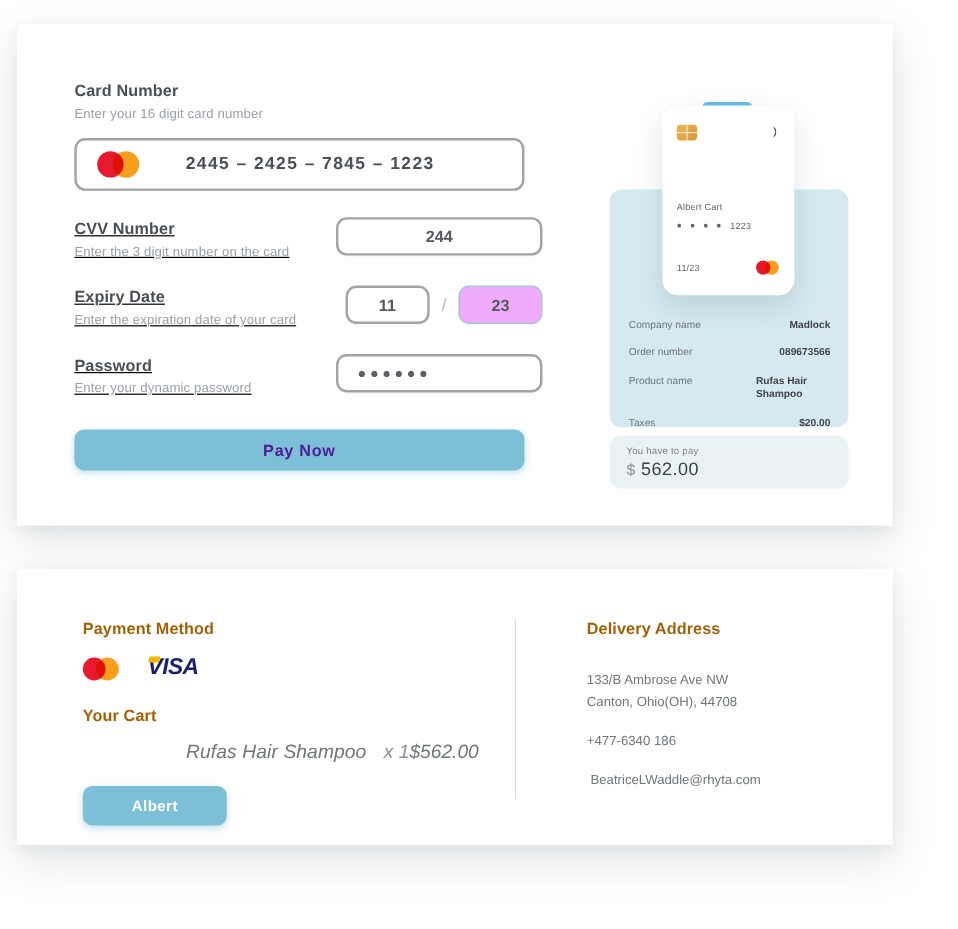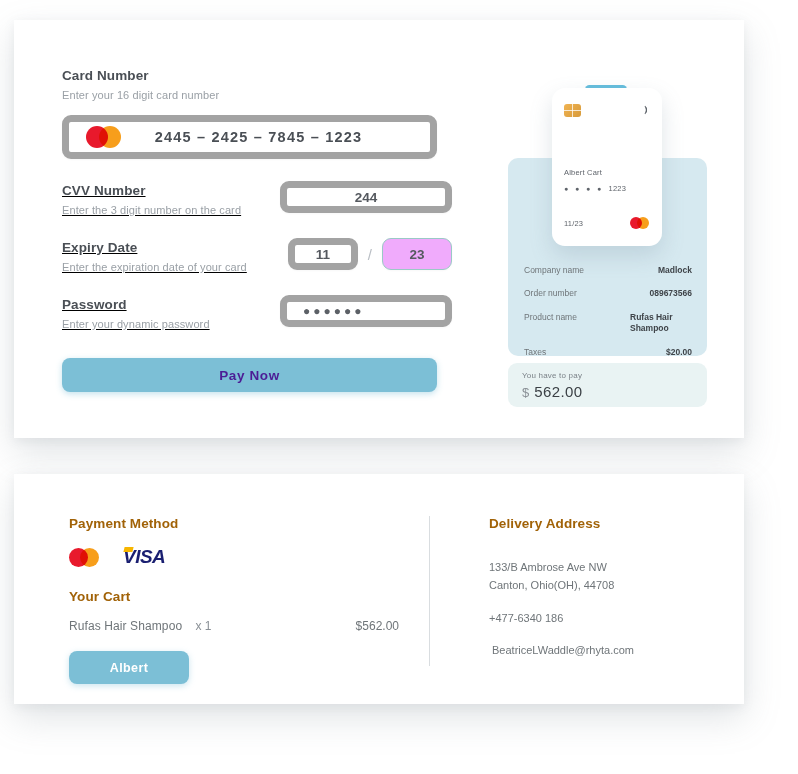--- a/index.html
+++ b/index.html
@@ -54,21 +54,21 @@
     letter-spacing: 0.1px;
   }
   .field-hint {
     font-size: 11px;
     color: #9aa0a6;
     margin-top: 6px;
     letter-spacing: 0.1px;
   }
 
   .input-box {
-    border: 7px solid #a3a3a3;
+    border: 2px solid #a3a3a3;
     border-radius: 9px;
     background: #ffffff;
     display: flex;
     align-items: center;
     box-shadow: 0 1px 2px rgba(0,0,0,0.03);
   }
 
   
   .row-cardnum { margin-top: 14px; }
   .card-input {
@@ -352,25 +352,26 @@
     position: absolute;
     left: 1px; top: 1px;
     width: 9px; height: 5px;
     background: #f7b600;
     transform: skewX(-14deg);
   }
 
   .cart-title { margin-top: 22px; }
   .cart-row {
     display: flex;
-    justify-content: space-between;
+    justify-content: flex-end;
     align-items: baseline;
     margin-top: 15px;
-    font-size: 12px;
+    font-size: 16px;
     color: #6f7579;
+    font-style: italic;
   }
   .cart-item-name { letter-spacing: 0.1px; }
   .cart-qty { margin-left: 10px; color: #8a9096; }
   .cart-price { color: #6f7579; }
 
   .proceed {
     margin-top: 18px;
     width: 120px;
     height: 33px;
     border: none;

